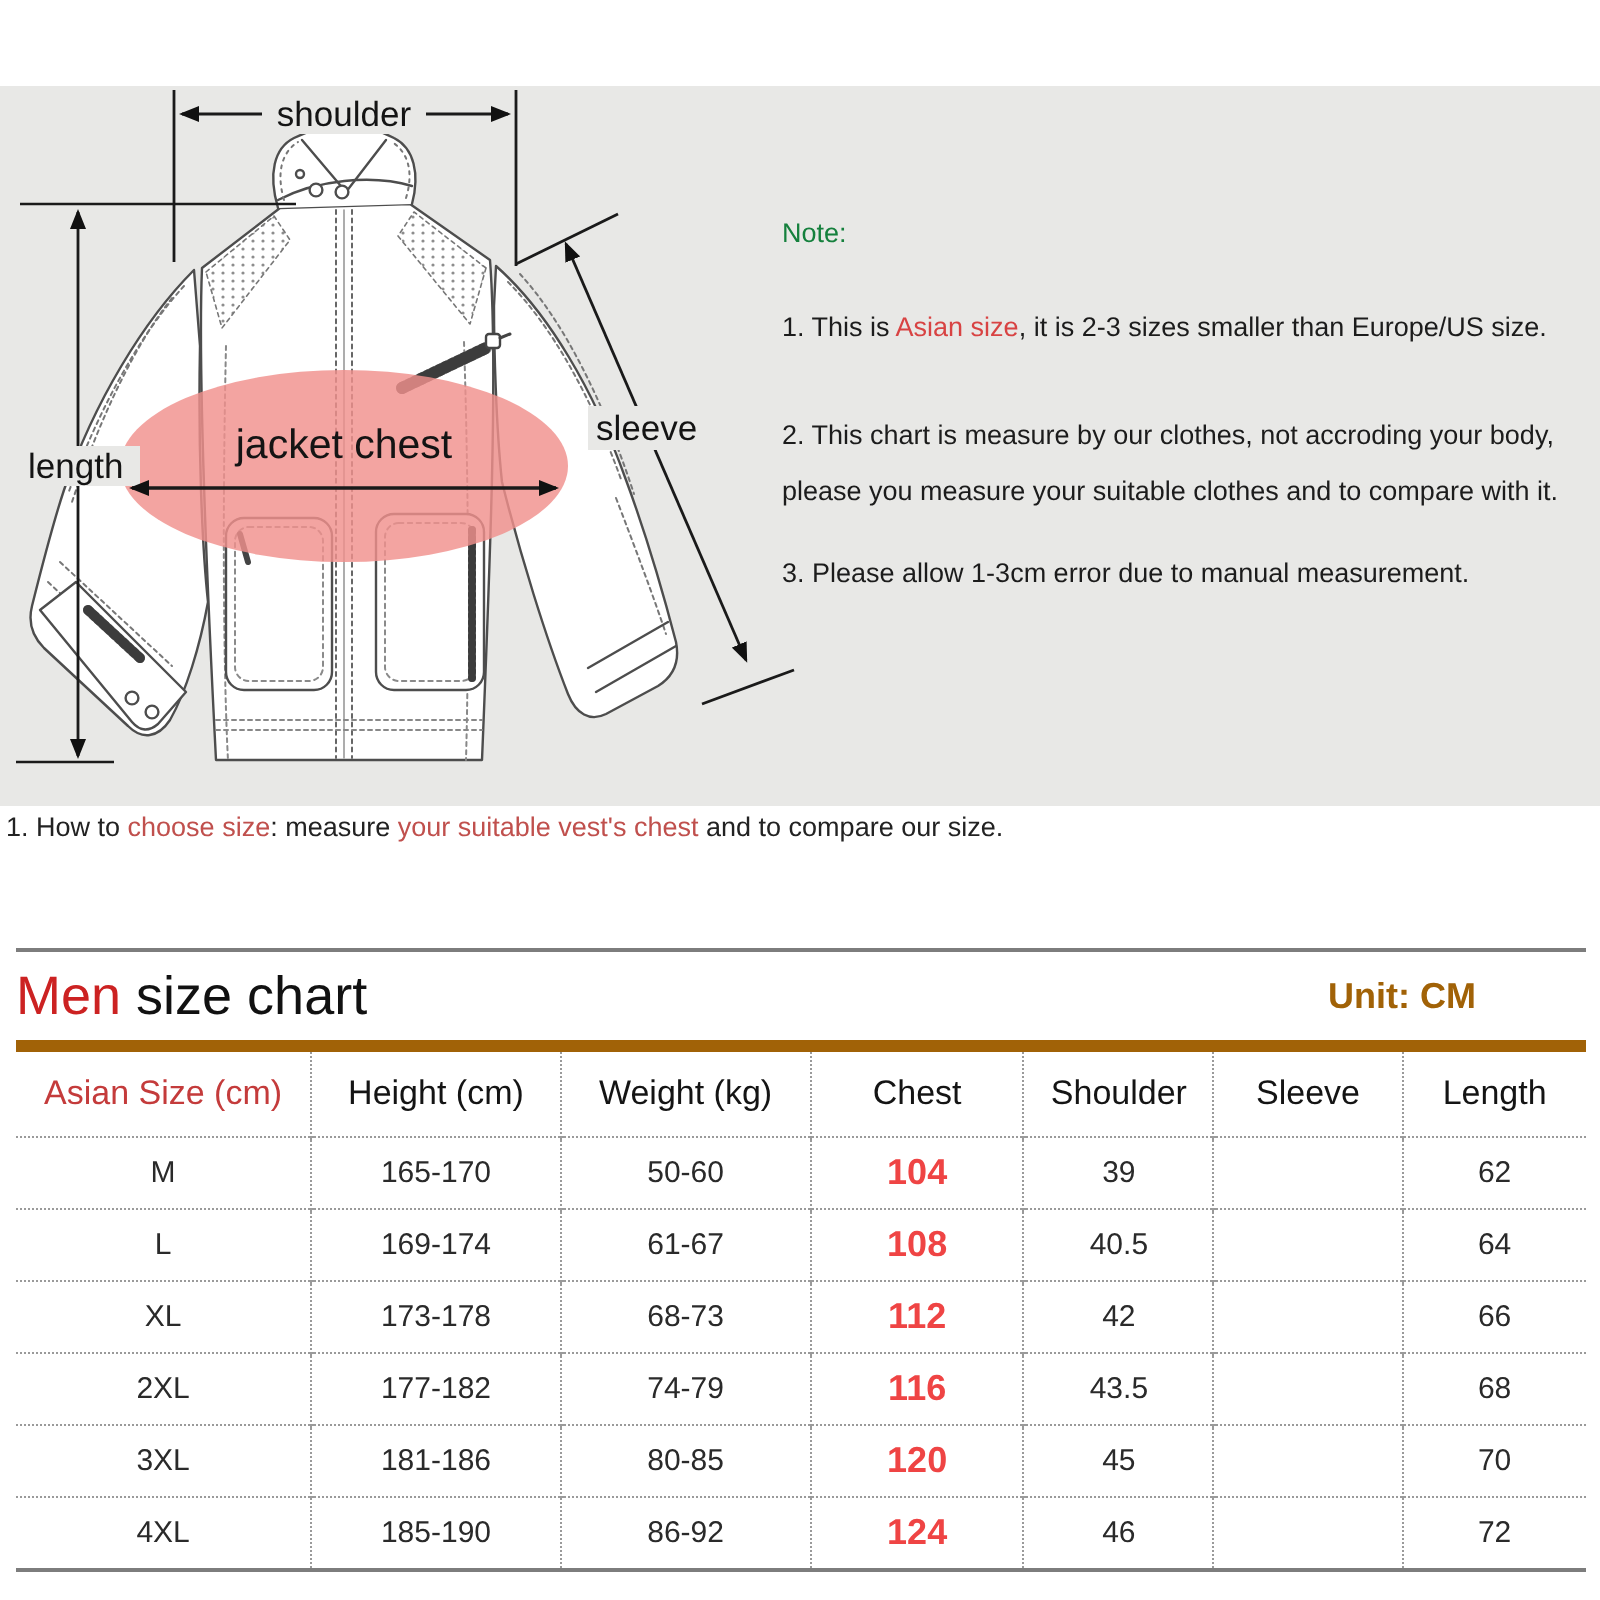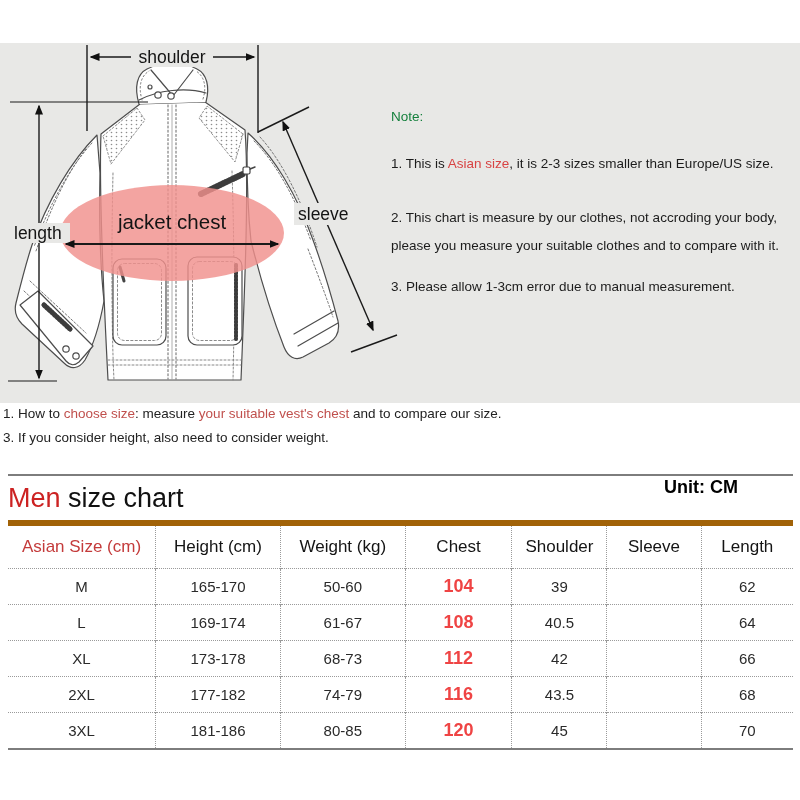--- a/index.html
+++ b/index.html
@@ -20,21 +20,21 @@
   .red-inline{color:#d84343;}
   
   .tips{position:absolute;left:3px;top:404px;width:600px;font-size:13.5px;line-height:20px;color:#222;}
   .tips .tip3{margin-top:4px;}
   .tip-red{color:#c0504d;}
   
   .chart{position:absolute;left:8px;top:474px;width:785px;}
   .title-row{position:relative;height:44px;border-top:2px solid #7d7d7d;}
   .chart-title{position:absolute;left:0;right:0;top:7px;text-align:left;font-size:27px;color:#111;}
   .title-red{color:#cc2222;}
-  .chart-unit{position:absolute;right:55px;top:1px;font-size:18px;font-weight:bold;color:#000000;}
+  .chart-unit{position:absolute;right:55px;top:12px;font-size:18px;font-weight:bold;color:#a16207;}
   table.sizes{width:100%;border-collapse:collapse;table-layout:fixed;
     border-top:6px solid #a16207;border-bottom:2px solid #7d7d7d;}
   table.sizes th{font-weight:normal;font-size:17px;color:#141414;height:40px;text-align:center;}
   table.sizes th.hdr-red{color:#c43b3b;}
   table.sizes td{font-size:15px;color:#2a2a2a;height:33px;text-align:center;}
   table.sizes td.chest{font-weight:bold;font-size:18px;color:#ef4444;}
   table.sizes th + th, table.sizes td + td{border-left:1px dotted #9a9a9a;}
   table.sizes tbody td{border-top:1px dotted #9a9a9a;}
 </style>
 </head>
@@ -147,21 +147,20 @@
   <div class="notes">
     <p class="heading">Note:</p>
     <p class="n1"><span>1. This is </span><span class="red-inline">Asian size</span><span>, it is 2-3 sizes smaller than Europe/US size.</span></p>
     <p class="n2"><span>2. This chart is measure by our clothes, not accroding your body,</span><br><span>please you measure your suitable clothes and to compare with it.</span></p>
     <p class="n3">3. Please allow 1-3cm error due to manual measurement.</p>
   </div>
 </div>
 
 <div class="tips">
   <div><span>1. How to </span><span class="tip-red">choose size</span><span>: measure </span><span class="tip-red">your suitable vest's chest</span><span> and to compare our size.</span></div>
-  <div class="tip3">3. If you consider height, also need to consider weight.</div>
 </div>
 
 <div class="chart">
   <div class="title-row">
     <div class="chart-title"><span class="title-red">Men</span><span> size chart</span></div>
     <div class="chart-unit">Unit: CM</div>
   </div>
   <table class="sizes">
     <colgroup>
       <col style="width:18.8%">
@@ -222,15 +221,24 @@
       </tr>
       <tr>
         <td>3XL</td>
         <td>181-186</td>
         <td>80-85</td>
         <td class="chest">120</td>
         <td>45</td>
         <td></td>
         <td>70</td>
       </tr>
+      <tr>
+        <td>4XL</td>
+        <td>185-190</td>
+        <td>86-92</td>
+        <td class="chest">124</td>
+        <td>46</td>
+        <td></td>
+        <td>72</td>
+      </tr>
     </tbody>
   </table>
 </div>
 
 </body></html>

